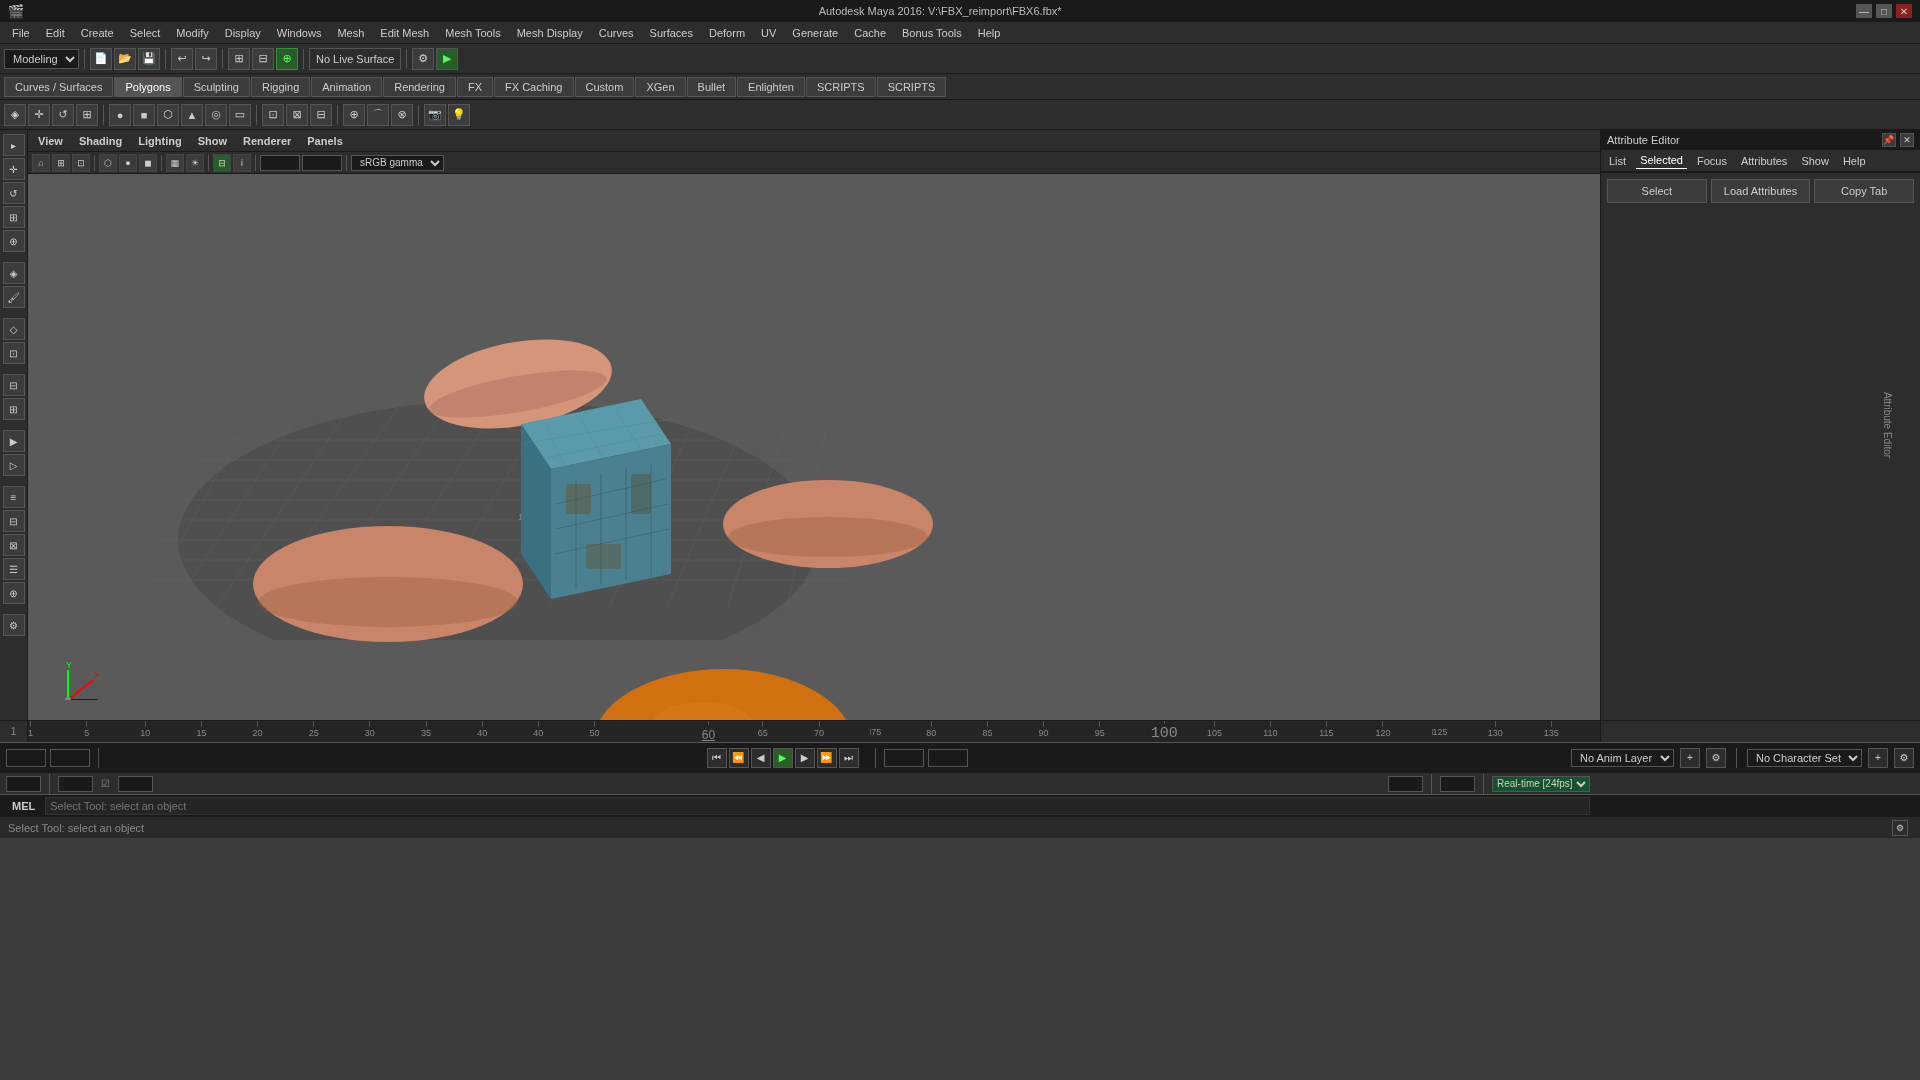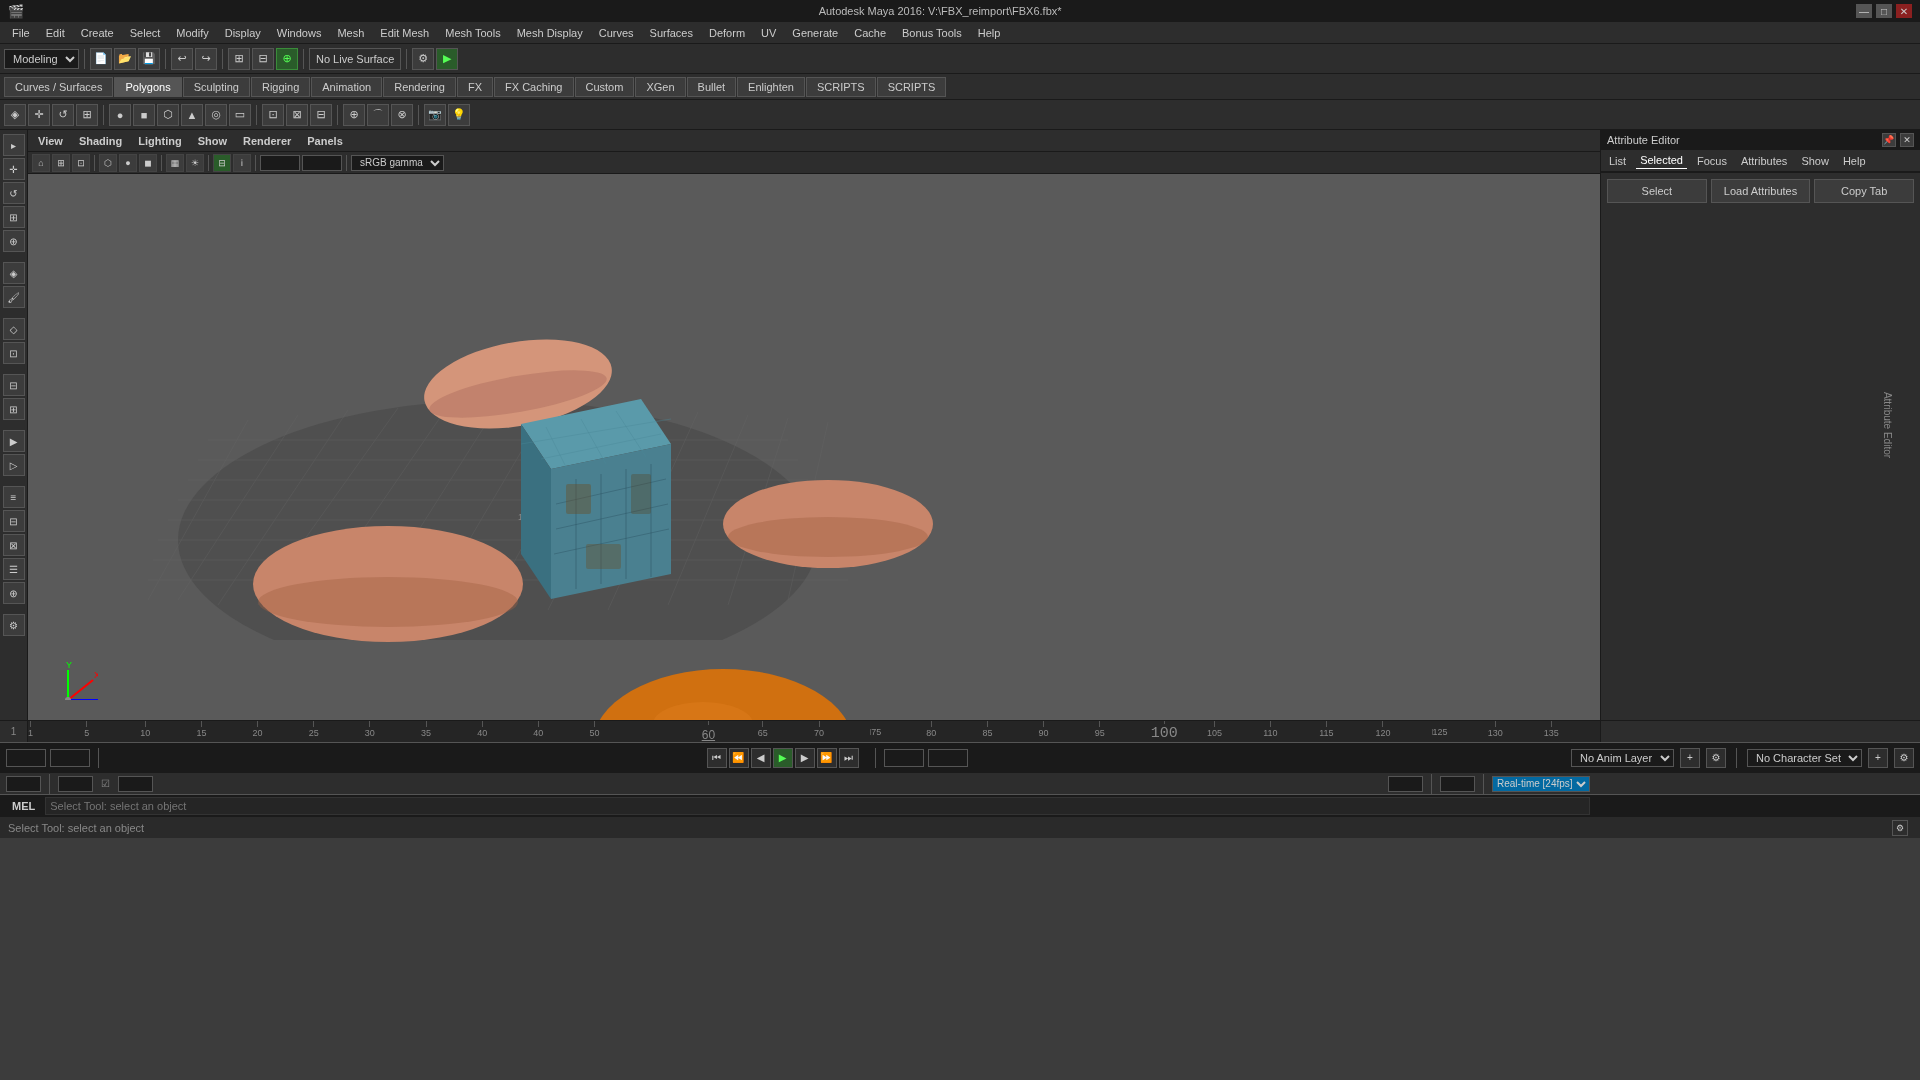--- a/index.html
+++ b/index.html
@@ -117,21 +117,21 @@
     .ctrl-sep { width: 1px; height: 20px; background: #555; margin: 0 4px; }
     #playback-controls { display: flex; align-items: center; gap: 2px; margin-left: auto; margin-right: 8px; }
 
     
     #status-bar {
       height: 22px; background: #2d2d2d; display: flex; align-items: center; padding: 0 6px; gap: 4px;
       border-top: 1px solid #1a1a1a;
     }
     .sb-input { width: 35px; height: 16px; background: #1a1a1a; border: 1px solid #555; color: #ccc; font-size: 10px; text-align: center; }
     .sb-label { font-size: 10px; color: #888; padding: 0 4px; }
-    .sb-select { background: #0369a1; color: #ccc; border: 1px solid #555; height: 16px; font-size: 10px; }
+    .sb-select { background: #14532d; color: #ccc; border: 1px solid #555; height: 16px; font-size: 10px; }
 
     
     #mel-bar {
       height: 22px; background: #1a1a1a; display: flex; align-items: center; padding: 0 6px; gap: 4px;
       border-top: 1px solid #555;
     }
     .mel-label { color: #ccc; font-size: 11px; font-weight: bold; padding: 0 6px; cursor: pointer; }
     .mel-input { flex: 1; height: 18px; background: #252525; border: 1px solid #333; color: #ccc; font-size: 11px; padding: 0 4px; }
 
     

